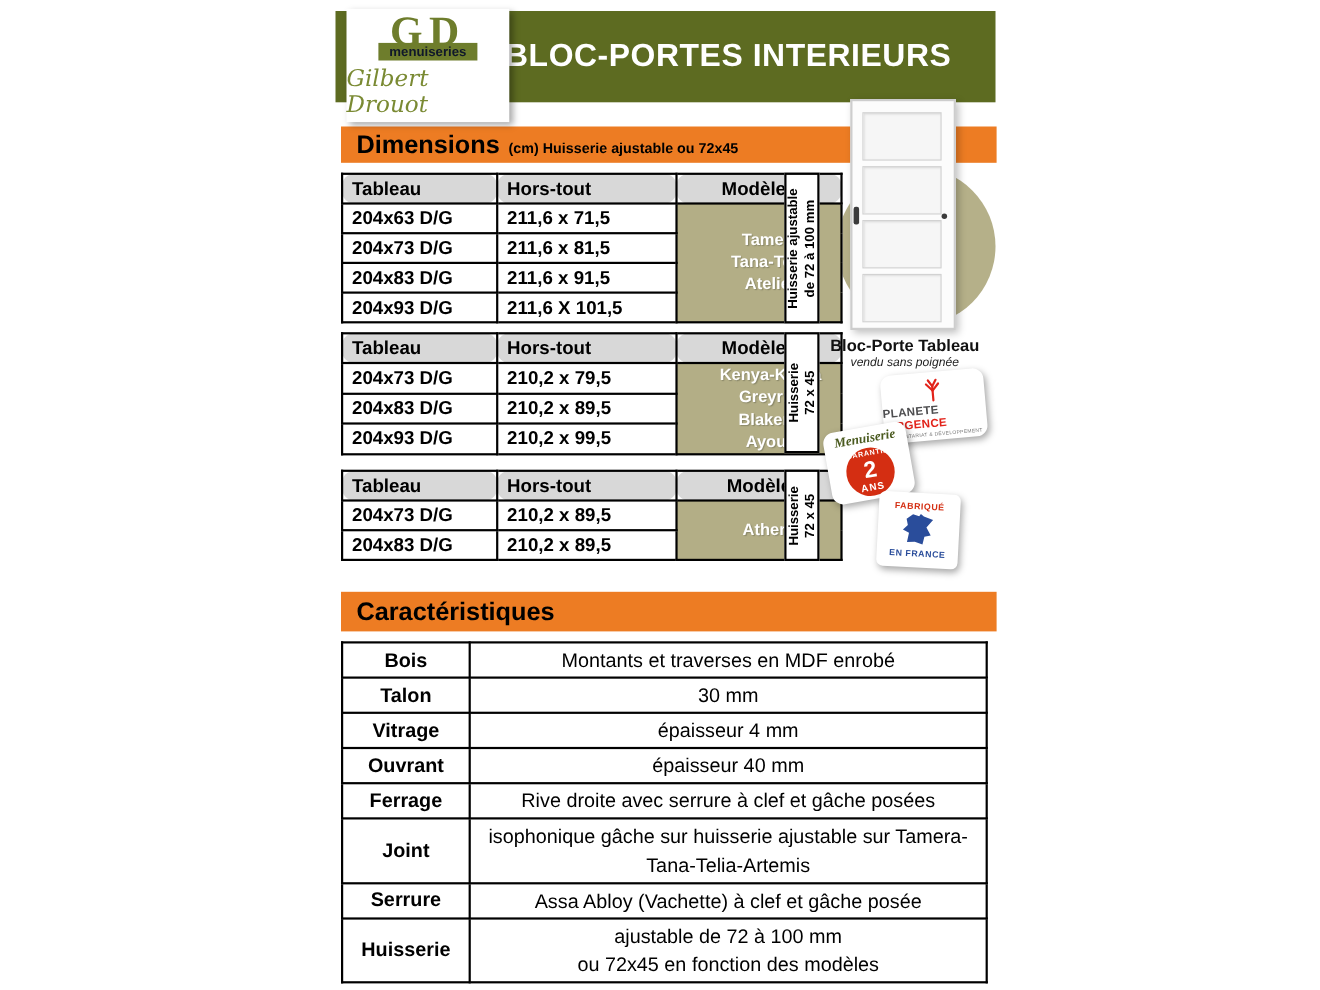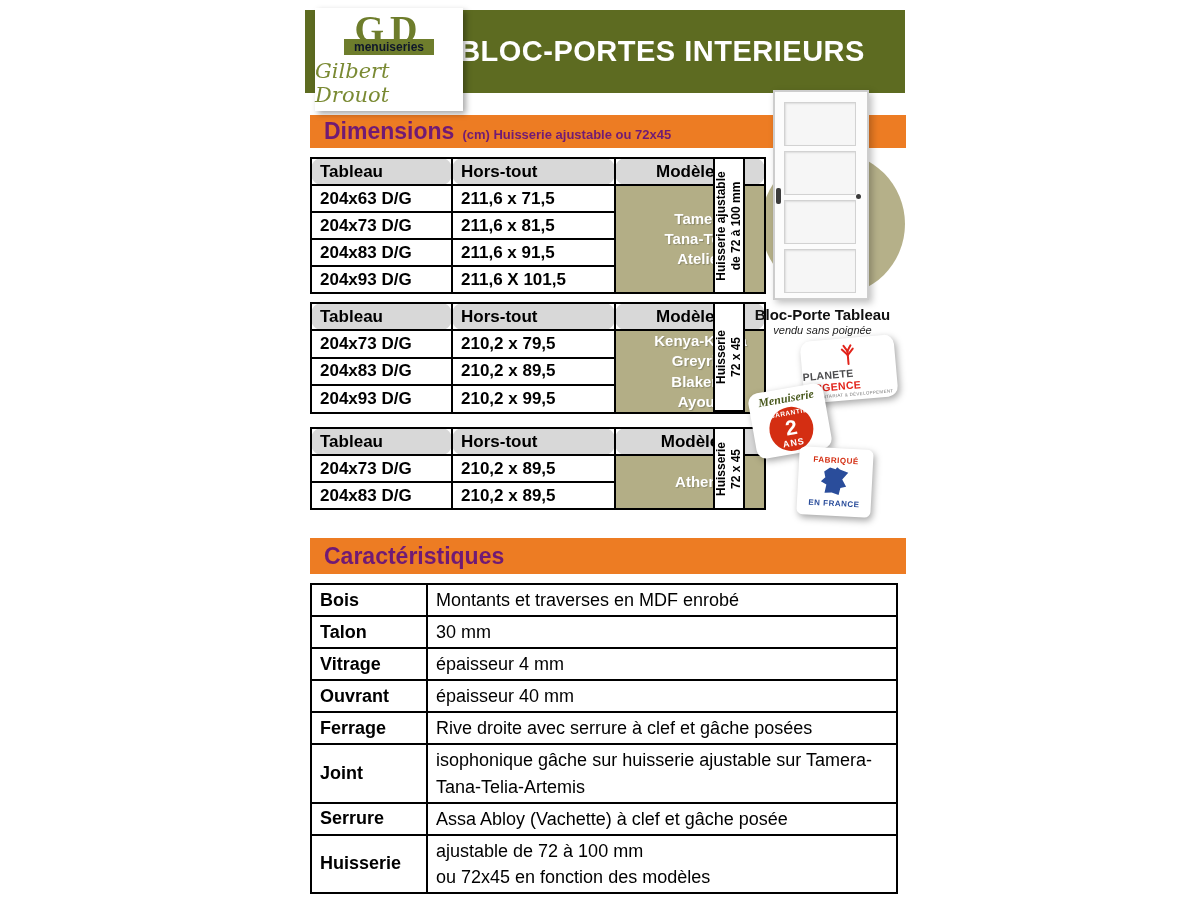--- a/index.html
+++ b/index.html
@@ -21,21 +21,21 @@
     display:flex;flex-direction:column;align-items:center;justify-content:flex-start;
   }
   .logo-gd{font-family:"Liberation Serif",serif;font-weight:bold;font-size:38px;line-height:1;
     color:#6e7d2c;letter-spacing:6px;margin-top:2px;}
   .logo-band{background:#6e7d2c;color:#0f172a;font-size:12px;font-weight:bold;
     padding:1px 10px;margin-top:-9px;z-index:2;}
   .logo-sig{font-family:"DejaVu Serif",serif;font-style:italic;font-size:21px;
     color:#7a8a33;margin-top:4px;}
   
   .orange-bar{
-    position:absolute;background:#ed7c23;color:#701a75;display:flex;align-items:center;
+    position:absolute;background:#ed7c23;color:#000000;display:flex;align-items:center;
     box-sizing:border-box;padding-left:14px;z-index:2;
   }
   .orange-bar .big{font-size:23px;font-weight:bold;}
   .orange-bar .small{font-size:13px;font-weight:bold;margin-left:8px;margin-top:5px;}
   
   table.dim-table{position:absolute;border-collapse:collapse;z-index:2;background:#fff;}
   .dim-table th,.dim-table td{
     border:2px solid #000;padding:0 8px;height:25px;font-size:17px;font-weight:bold;
     text-align:left;color:#000;box-sizing:content-box;
   }
@@ -78,21 +78,21 @@
     font-size:12px;color:#4a5a1f;margin-bottom:1px;}
   .g-circle{width:44px;height:44px;border-radius:50%;background:#d42e12;color:#fff;
     display:flex;flex-direction:column;align-items:center;justify-content:center;line-height:1;}
   .g-arc{font-size:6.5px;letter-spacing:.6px;font-weight:bold;}
   .g-num{font-size:21px;font-weight:bold;margin:1px 0;}
   .g-ans{font-size:9px;font-weight:bold;letter-spacing:1px;}
   .badge-france{left:798px;top:448px;width:74px;height:68px;transform:rotate(3deg);border-radius:6px;}
   .f-top{font-size:8px;font-weight:bold;color:#d42e12;letter-spacing:.5px;}
   .f-bottom{font-size:8px;font-weight:bold;color:#2a4d9b;letter-spacing:.5px;}
   
-  table.char-table{position:absolute;left:310px;top:583px;border-collapse:collapse;z-index:2;background:#fff;}
+  table.char-table{position:absolute;left:310px;top:583px;border-collapse:collapse;z-index:2;background:#fff;text-align:center;}
   .char-table td{border:2px solid #000;font-size:18px;color:#000;padding:2px 8px;vertical-align:middle;}
   .char-label{width:98px;font-weight:bold;}
   .char-value{width:452px;white-space:pre-line;line-height:1.45;}
 </style>
 </head>
 <body>
 
 <div class="green-banner">
   <div class="title">BLOC-PORTES INTERIEURS</div>
 </div>

